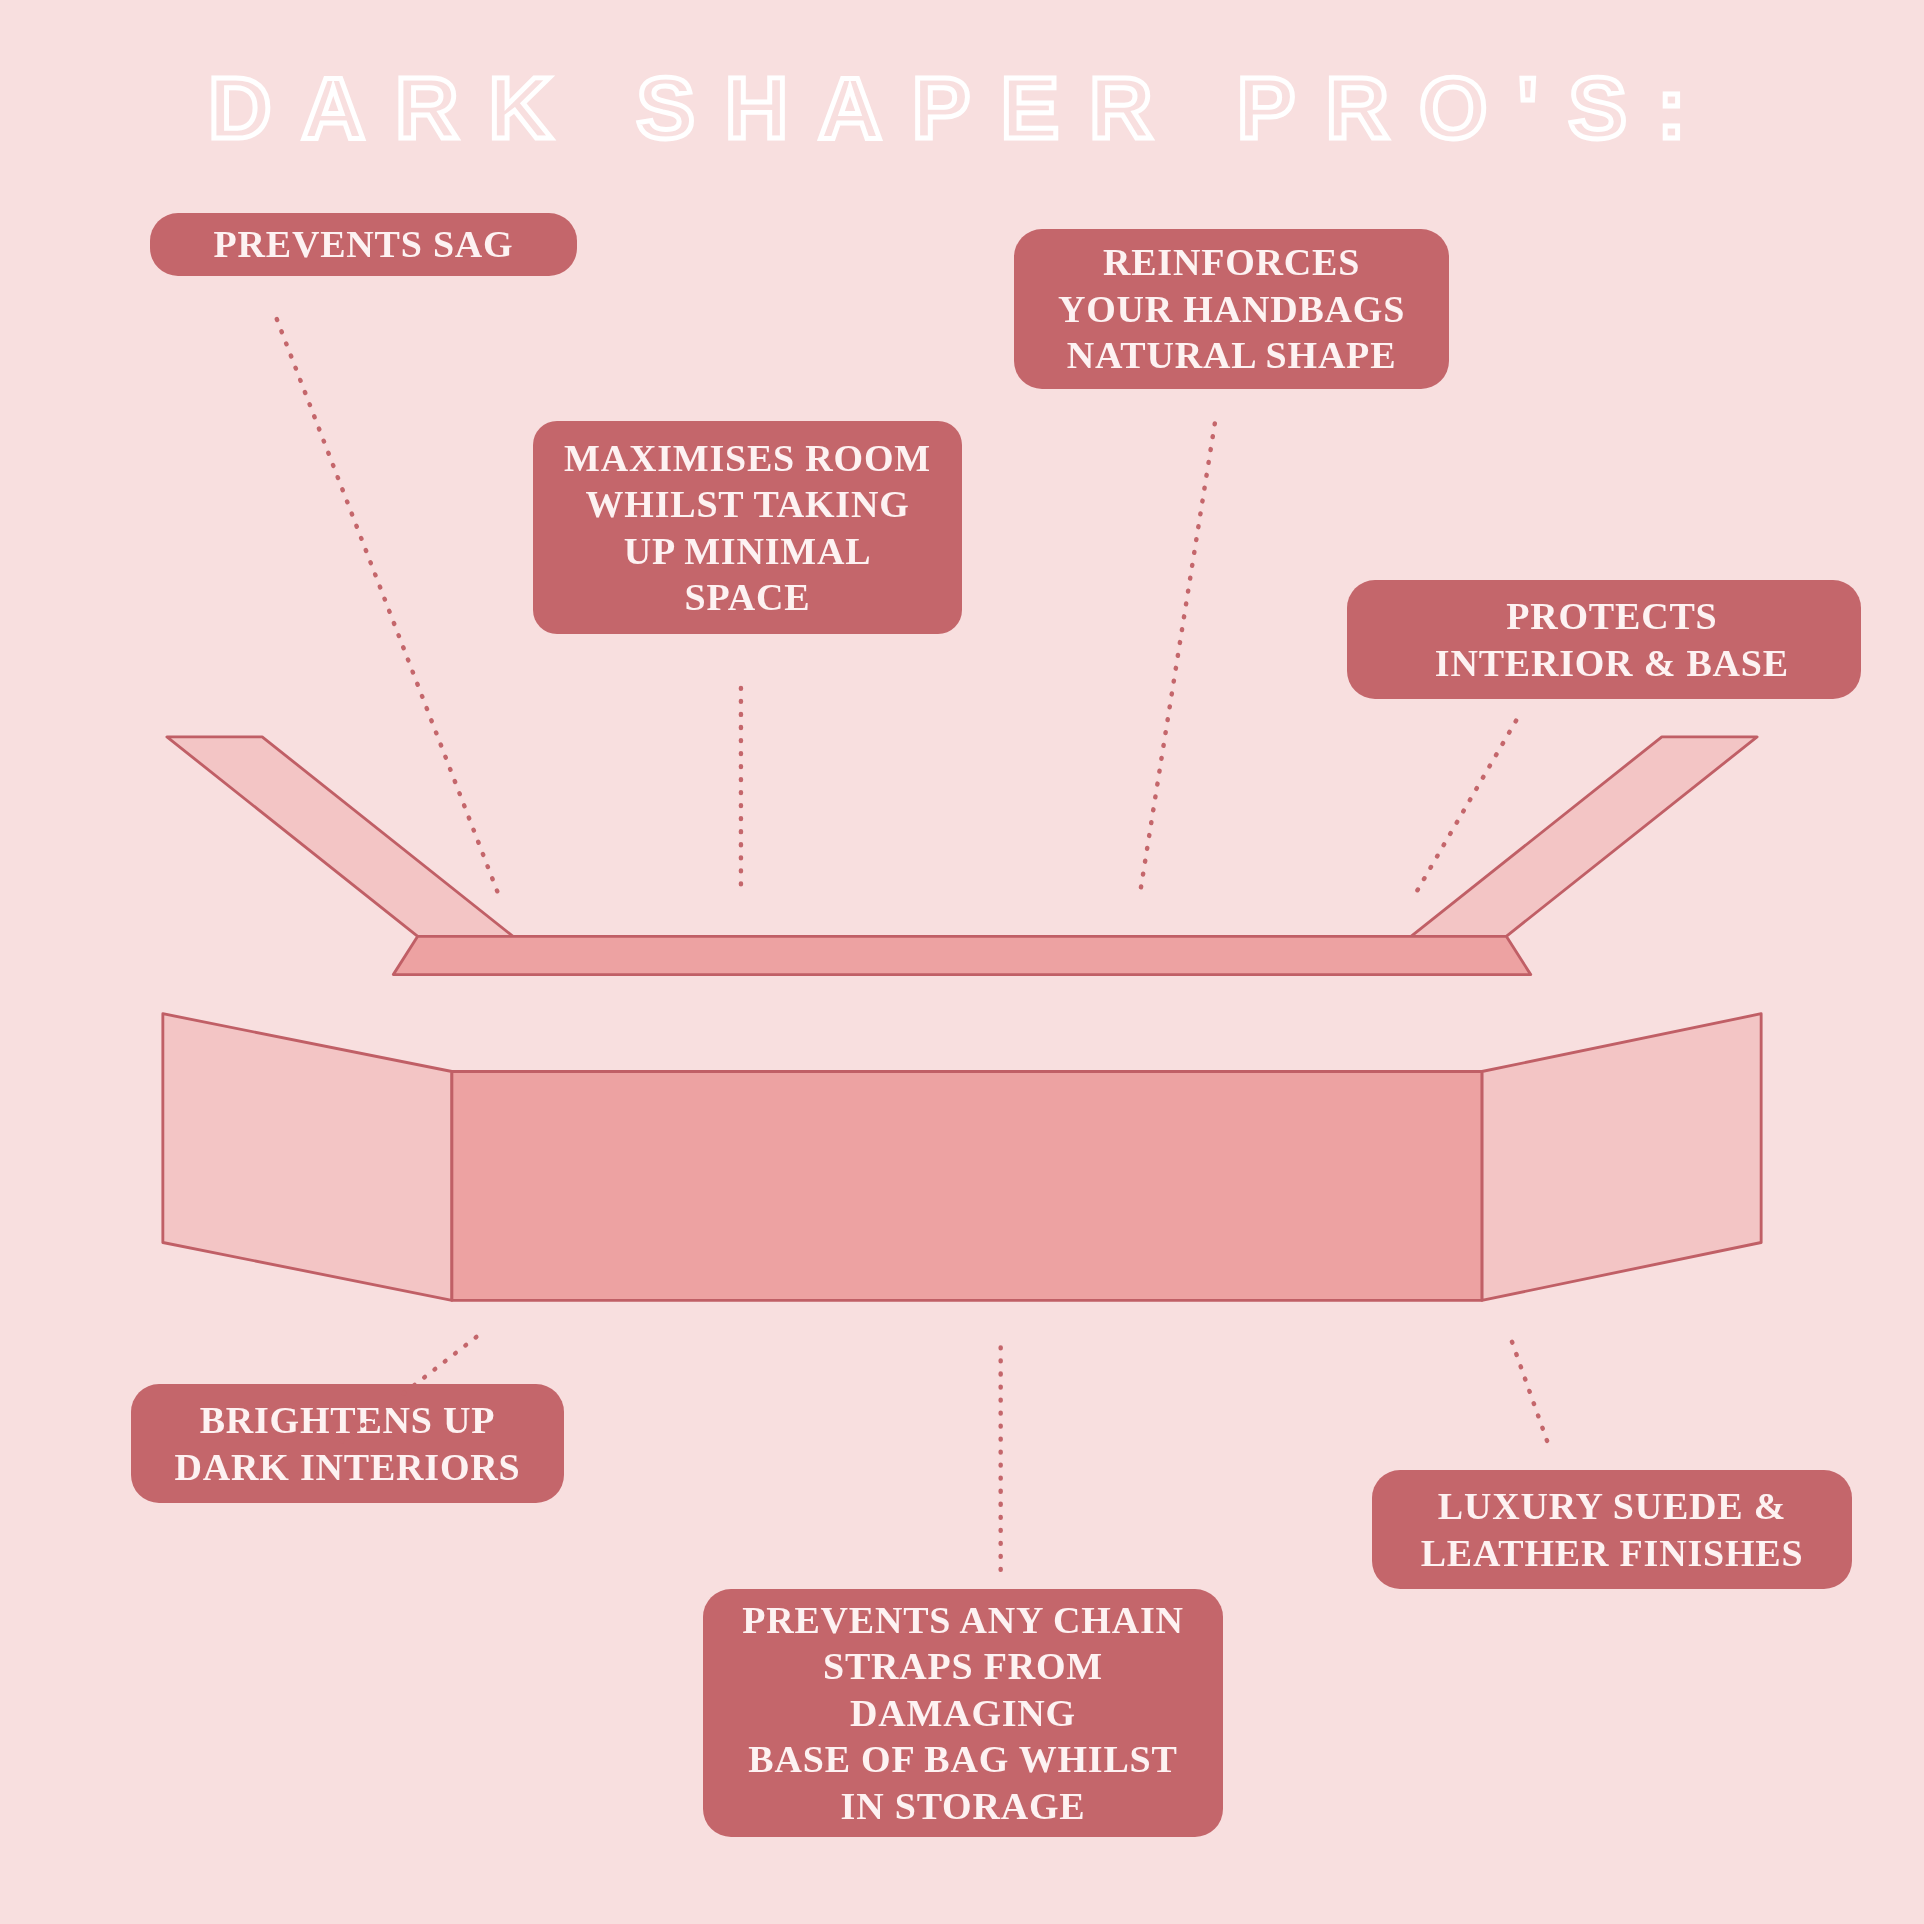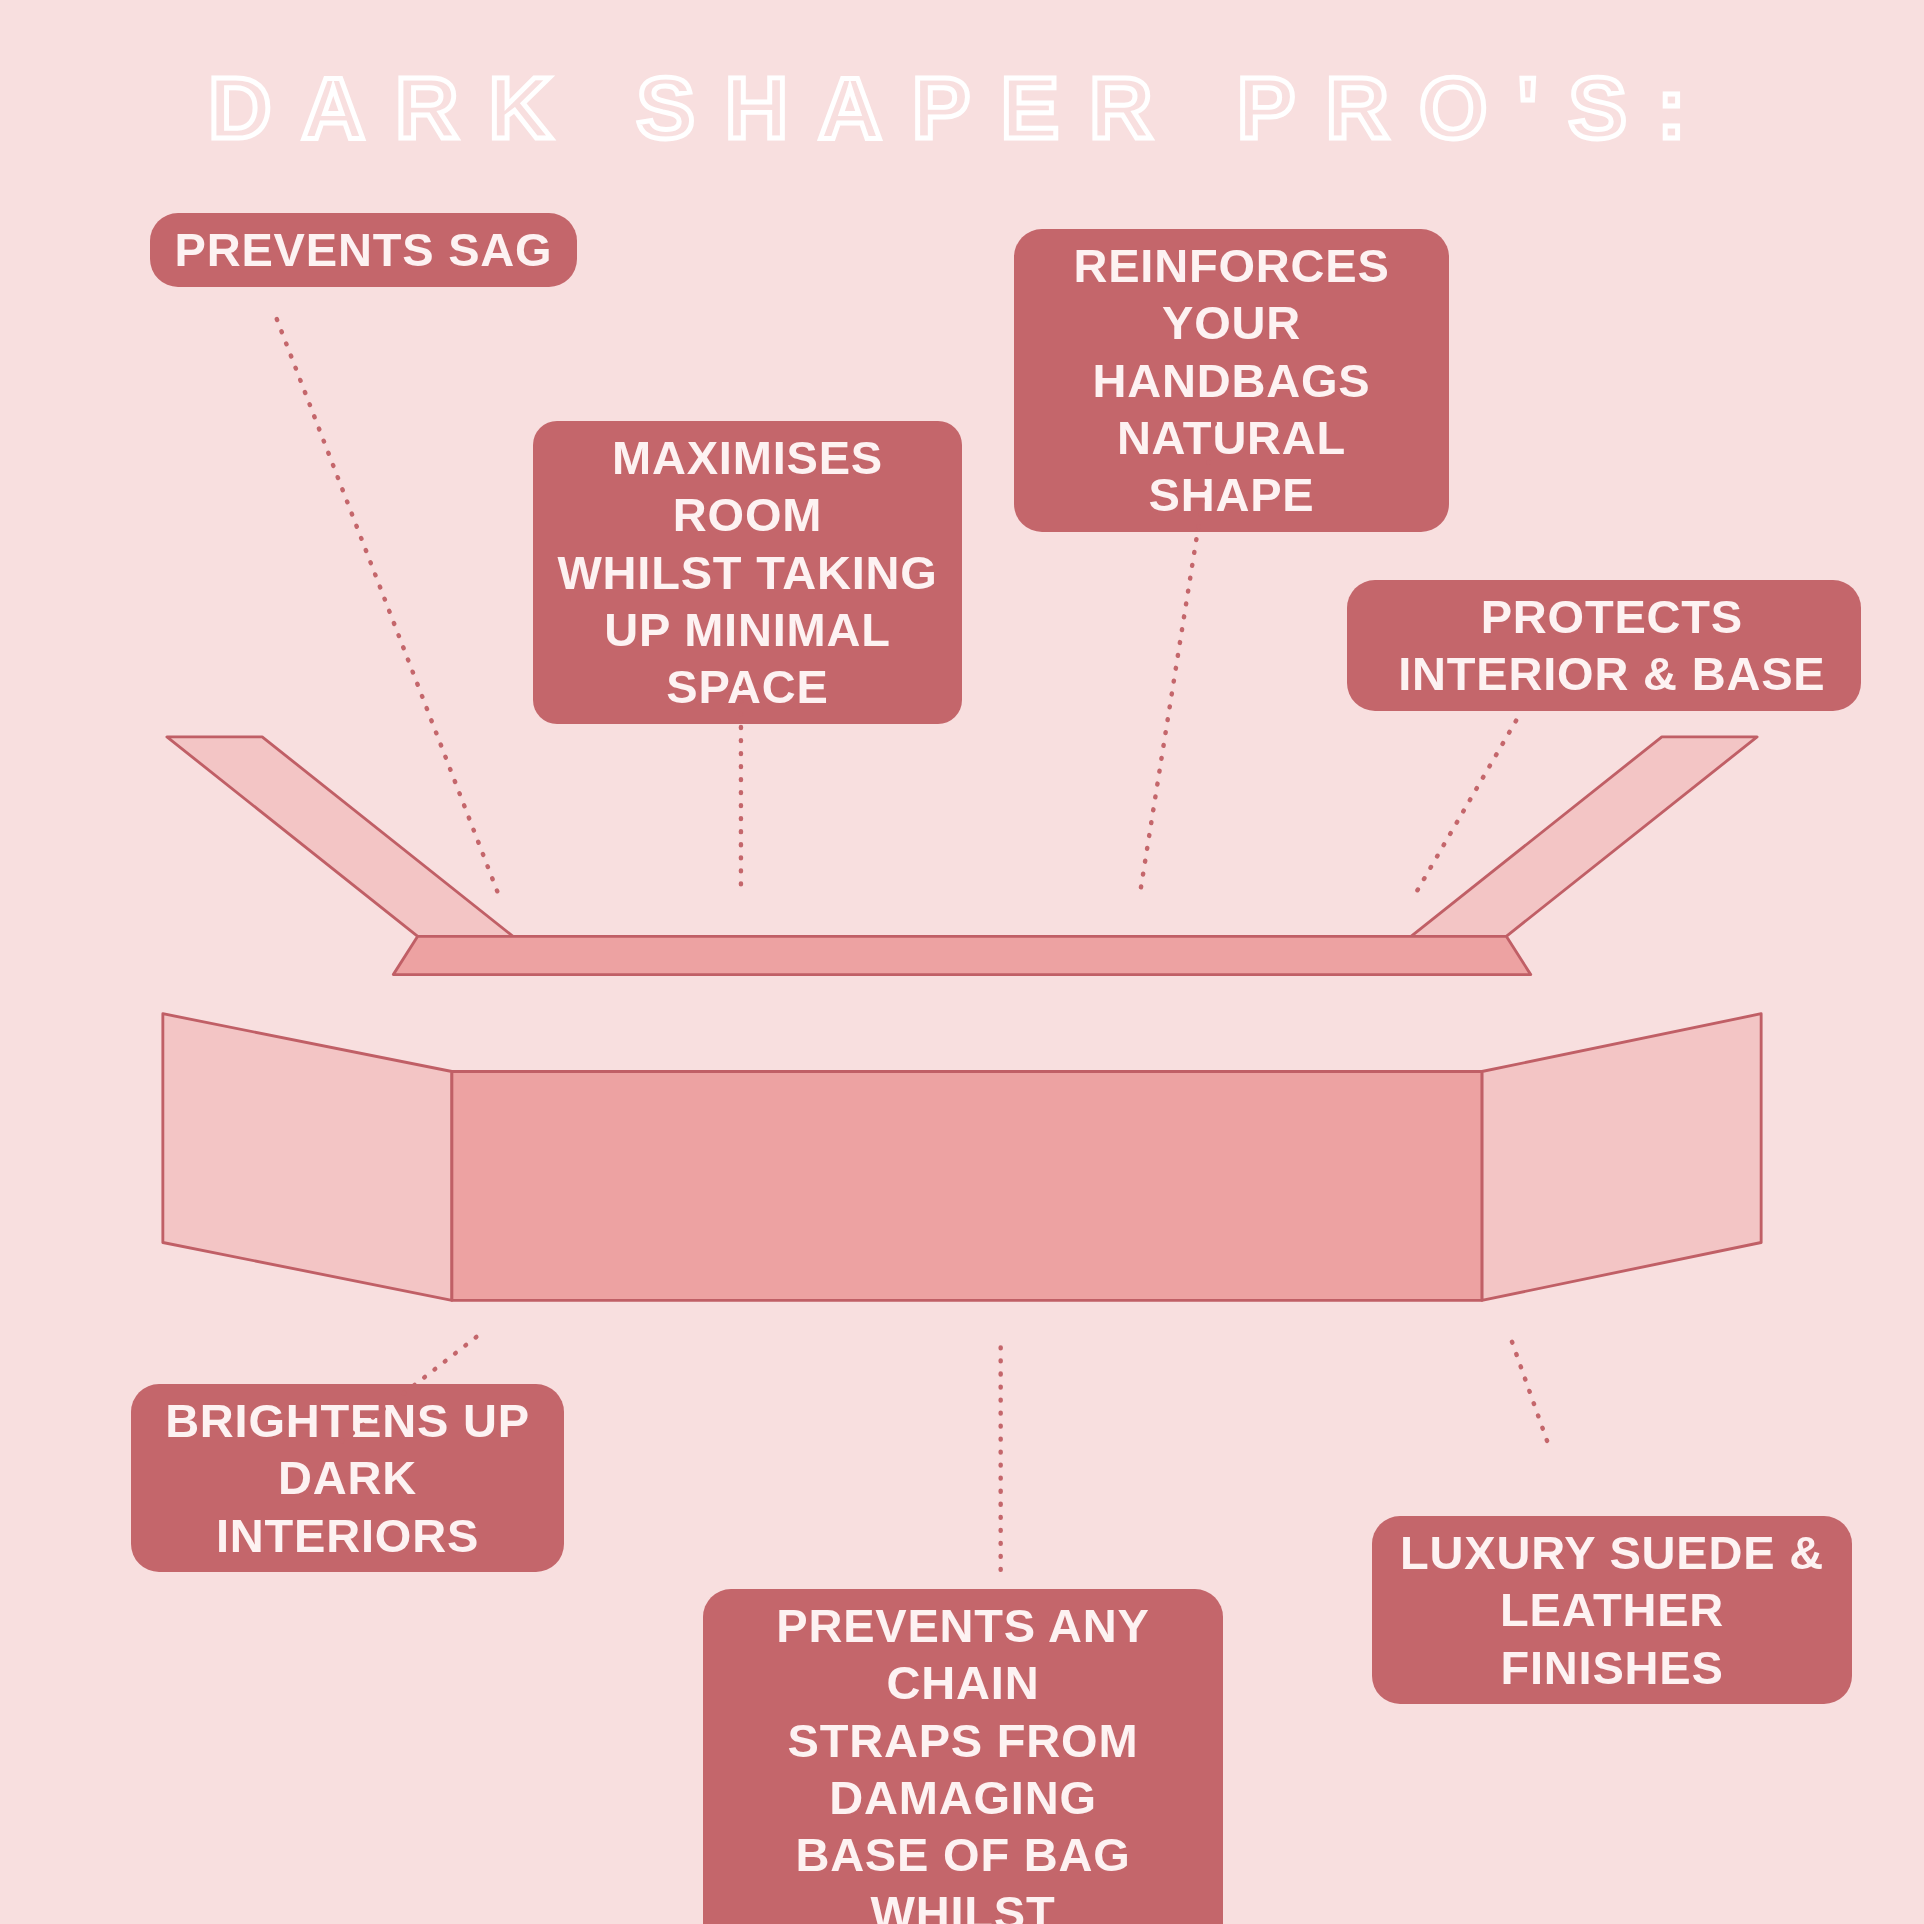--- a/index.html
+++ b/index.html
@@ -27,31 +27,32 @@
     color: var(--color-title, #ffffff);
     -webkit-text-fill-color: transparent;
     -webkit-text-stroke: 4.9px var(--color-title, #ffffff);
     white-space: nowrap;
   }
   .badge {
     position: absolute;
     background: var(--color-badge, #c4666b);
     color: var(--color-badge-text, #fdf2f2);
     font-weight: bold;
-    font-size: 47px;
+    font-size: 38px;
     line-height: 1.22;
     letter-spacing: 0.8px;
     text-align: center;
     border-radius: 28px;
     display: flex;
     align-items: center;
     justify-content: center;
     white-space: pre-line;
     padding: 8.1px 16.3px;
     box-sizing: border-box;
+    font-family: Liberation Serif, serif;
   }
   .diagram-layer {
     position: absolute;
     inset: 0;
     pointer-events: none;
   }
   .shape {
     stroke: var(--color-shape-outline, #c05f66);
     stroke-width: 3.5;
     stroke-linejoin: round;
@@ -83,21 +84,21 @@
 WHILST TAKING
 UP MINIMAL
 SPACE</div>
 
   <div class="badge" style="left:1347px; top:580px; width:514px; min-height:119px;padding-left:32px;">PROTECTS
 INTERIOR &amp; BASE</div>
 
   <div class="badge" style="left:131px; top:1384px; width:433px; min-height:119px;">BRIGHTENS UP
 DARK INTERIORS</div>
 
-  <div class="badge" style="left:1372px; top:1516px; width:480px; min-height:119px;">LUXURY SUEDE &amp;
+  <div class="badge" style="left:1372px; top:1470px; width:480px; min-height:119px;">LUXURY SUEDE &amp;
 LEATHER FINISHES</div>
 
   <div class="badge" style="left:703px; top:1589px; width:520px; min-height:244px;">PREVENTS ANY CHAIN
 STRAPS FROM DAMAGING
 BASE OF BAG WHILST
 IN STORAGE</div>
 
   <svg class="diagram-layer" viewBox="0 0 2363 2363" width="1924" height="1924" xmlns="http://www.w3.org/2000/svg">
 
     <line class="dotted" x1="340" y1="392" x2="612" y2="1098"></line>

